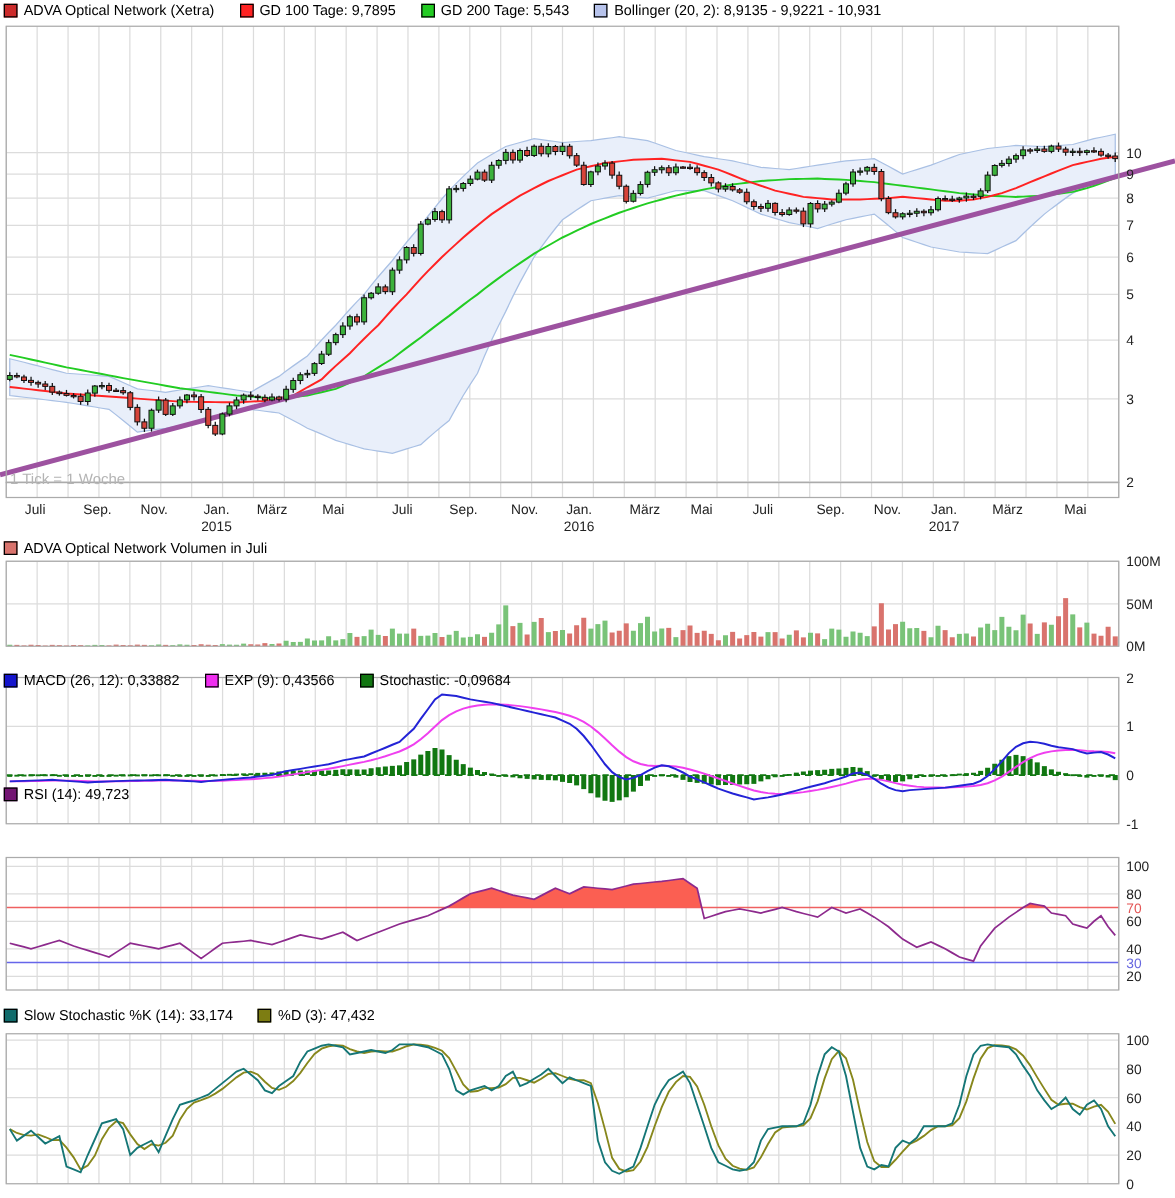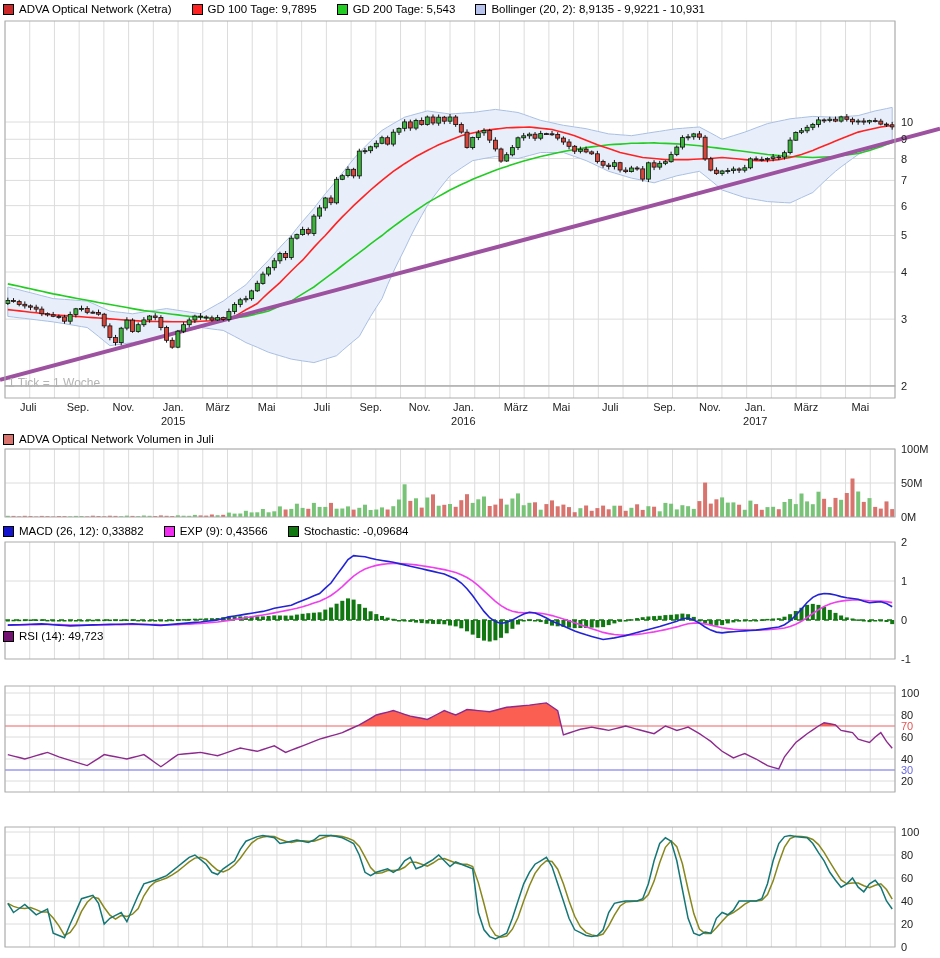--- a/index.html
+++ b/index.html
@@ -1,22 +1,22 @@
 <!DOCTYPE html>
 <html><head>
 <meta charset="utf-8">
 <style>
   html,body{margin:0;padding:0;background:#fff;}
   .stage{position:relative;width:940px;height:958px;background:#fff;
          font-family:"Liberation Sans",sans-serif;overflow:hidden;}
   svg{position:absolute;left:0;top:0;}
   .legend{position:absolute;left:3px;display:flex;align-items:center;height:15px;
           font-size:11.5px;color:#000;white-space:nowrap;}
-  .leg0{top:1px}.leg1{top:431px}.leg2{top:523px}.leg3{top:628px}.leg4{top:805px}
-  .li{display:flex;align-items:flex-end;margin-right:20px;}
+  .leg0{top:1px}.leg1{top:431px}.leg2{top:537px}.leg3{top:628px}.leg4{top:805px}
+  .li{display:flex;align-items:center;margin-right:20px;}
   .sw{display:inline-block;width:9px;height:9px;border:1px solid #000;margin-right:5px;flex:none;}
   .ticknote{position:absolute;left:8px;top:376px;font-size:12px;color:#b4b4b4;}
   text{font-family:"Liberation Sans",sans-serif;}
 </style>
 </head>
 <body>
 
 <div class="stage">
   <svg id="chart" width="940" height="958">
       <g>
@@ -1015,14 +1015,24 @@
         <span class="sw" style="background: rgb(17, 119, 17);"></span>
         <span>Stochastic: -0,09684</span>
       </span>
     </div>
   <div class="legend leg3" id="leg-3">
       <span class="li">
         <span class="sw" style="background: rgb(115, 20, 115);"></span>
         <span>RSI (14): 49,723</span>
       </span>
     </div>
+  <div class="legend leg4" id="leg-4">
+      <span class="li">
+        <span class="sw" style="background: rgb(15, 107, 107);"></span>
+        <span>Slow Stochastic %K (14): 33,174</span>
+      </span>
+      <span class="li">
+        <span class="sw" style="background: rgb(125, 125, 18);"></span>
+        <span>%D (3): 47,432</span>
+      </span>
+    </div>
   <span class="ticknote">1 Tick = 1 Woche</span>
 </div>
 
 </body></html>

